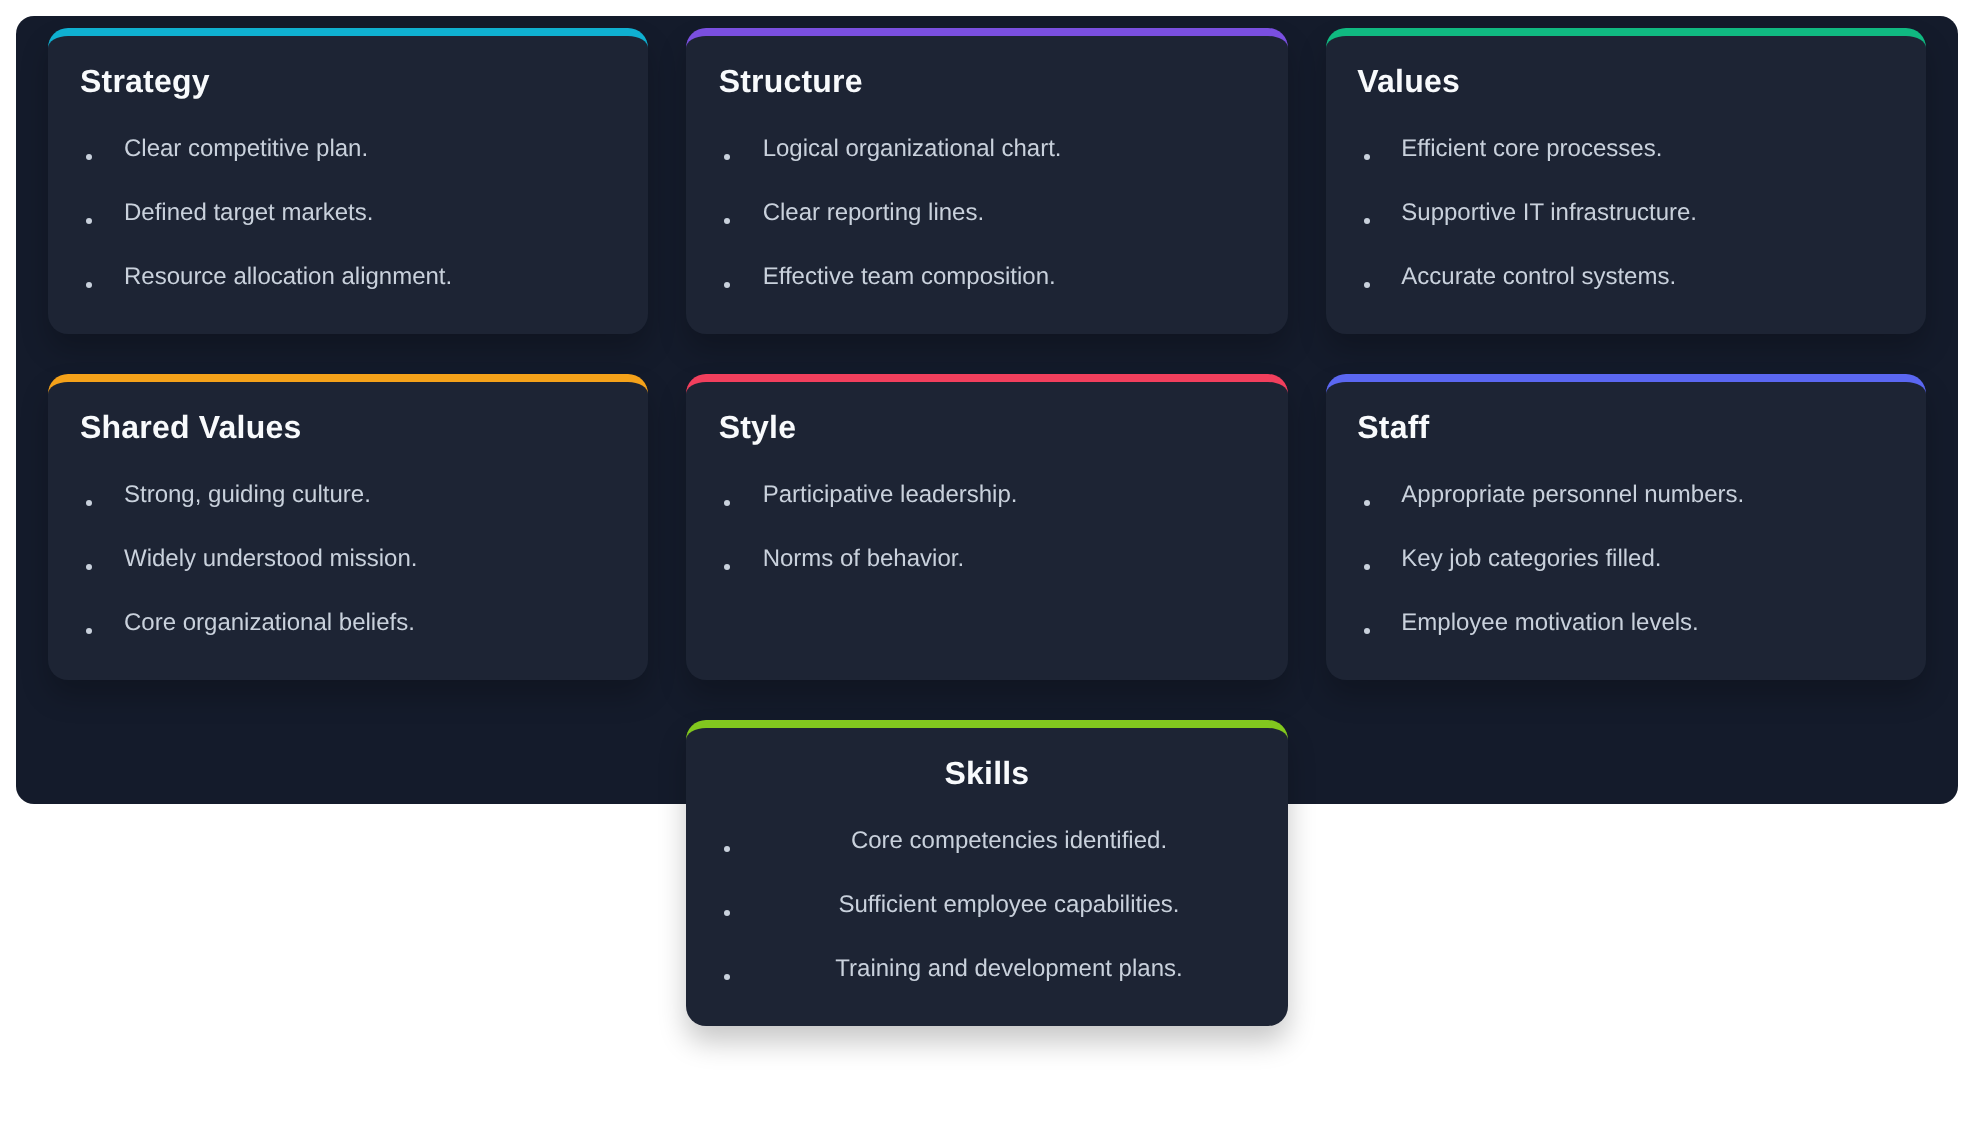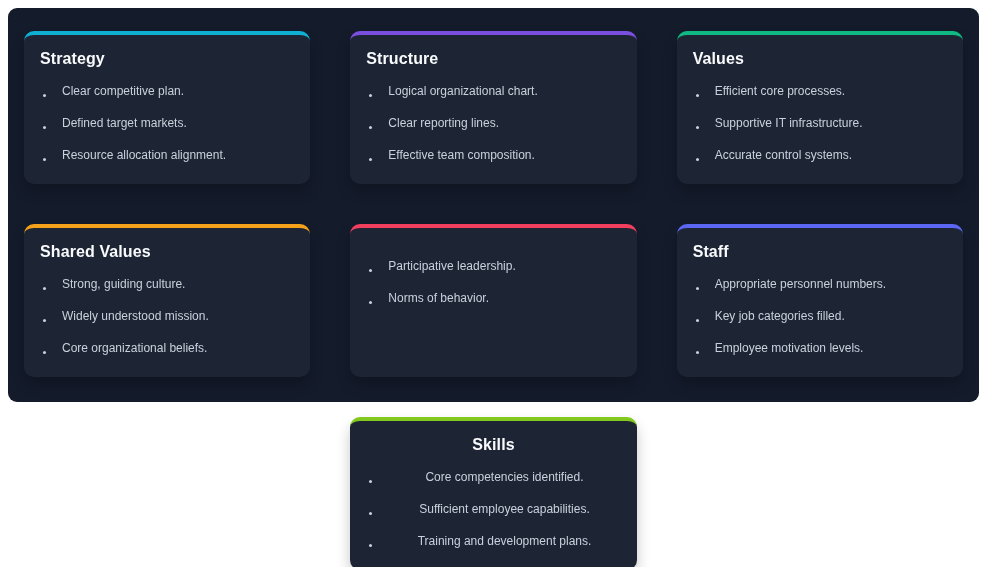--- a/index.html
+++ b/index.html
@@ -10,27 +10,26 @@
     height: 567px;
     background: #ffffff;
     font-family: "Liberation Sans", sans-serif;
   }
   .board {
     margin: 8px;
     width: 971px;
     height: 394px;
     background: #141b2b;
     border-radius: 9px;
-    padding: 23px 16px;
+    padding: 6px 16px;
     display: grid;
     grid-template-columns: repeat(3, 1fr);
     grid-auto-rows: 153px;
     column-gap: 19px;
     row-gap: 20px;
-    gap: 40px;
   }
   .card {
     background: #1d2434;
     border-top: 4px solid #888;
     border-radius: 10px;
     padding: 15px 16px 0 16px;
     box-shadow: 0 8px 14px rgba(0, 0, 0, 0.22);
     overflow: hidden;
   }
   .card-skills { grid-column: 2; }
@@ -99,20 +98,21 @@
   <article class="card" style="border-top-color: rgb(245, 162, 26);">
     <h2>Shared Values</h2>
     <ul>
       <li><span class="dot"></span><span>Strong, guiding culture.</span></li>
       <li><span class="dot"></span><span>Widely understood mission.</span></li>
       <li><span class="dot"></span><span>Core organizational beliefs.</span></li>
     </ul>
   </article>
 
   <article class="card" style="border-top-color: rgb(242, 63, 93);">
+    <h2>Style</h2>
     <ul>
       <li><span class="dot"></span><span>Participative leadership.</span></li>
       <li><span class="dot"></span><span>Norms of behavior.</span></li>
     </ul>
   </article>
 
   <article class="card" style="border-top-color: rgb(91, 103, 242);">
     <h2>Staff</h2>
     <ul>
       <li><span class="dot"></span><span>Appropriate personnel numbers.</span></li>

